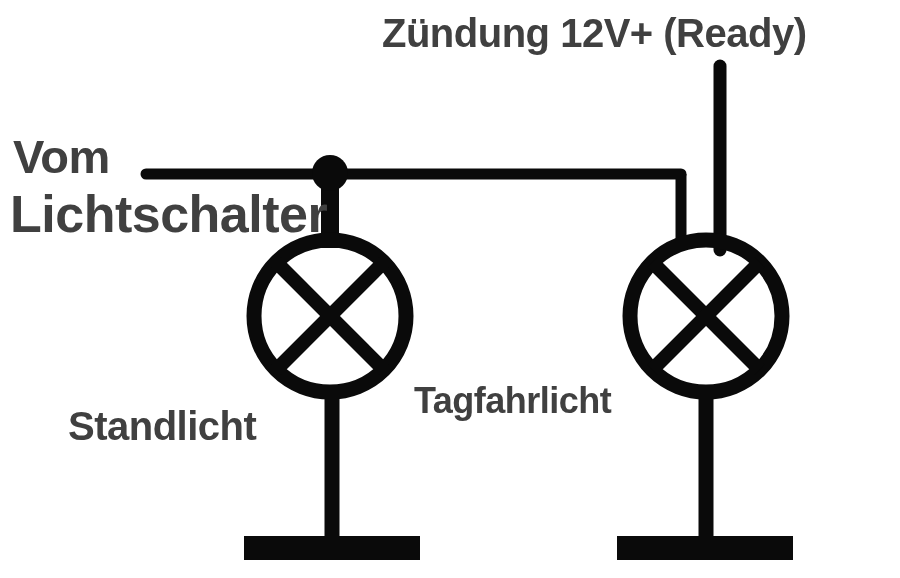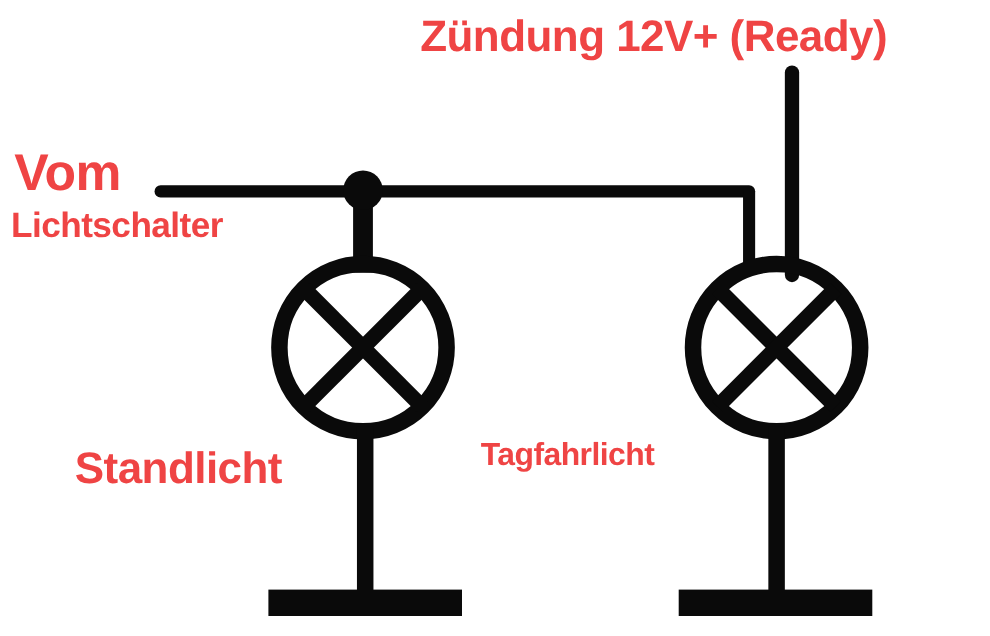--- a/index.html
+++ b/index.html
@@ -23,50 +23,49 @@
     height: 578px;
     display: block;
   }
   .wire, .lamp-glass, .lamp-cross, .ground-bar, .junction-dot {
     shape-rendering: geometricPrecision;
   }
   .diagram-label {
     position: absolute;
     font-family: "Liberation Sans", sans-serif;
     font-weight: bold;
-    color: #ef4444;
+    color: #404040;
     white-space: nowrap;
     line-height: 1;
     letter-spacing: -0.5px;
   }
   #label-supply-line1 {
     left: 13px;
     top: 133px;
     font-size: 47px;
   }
   #label-supply-line2 {
     left: 10px;
     top: 188px;
-    font-size: 32px;
+    font-size: 52px;
   }
   #label-ignition {
     left: 382px;
     top: 13px;
     font-size: 40px;
   }
   #label-parking-light {
     left: 68px;
     top: 406px;
     font-size: 40px;
   }
   #label-drl {
     left: 414px;
-    top: 400px;
-    font-size: 29px;
-    margin-left: 23px;
+    top: 383px;
+    font-size: 36px;
   }
 </style>
 </head>
 <body>
 
 <div id="diagram-root">
 
   <svg id="circuit-svg" viewBox="0 0 900 578" xmlns="http://www.w3.org/2000/svg">
 
     <line class="wire" x1="146" y1="174" x2="681" y2="174" stroke="#0a0a0a" stroke-width="11" stroke-linecap="round"></line>

